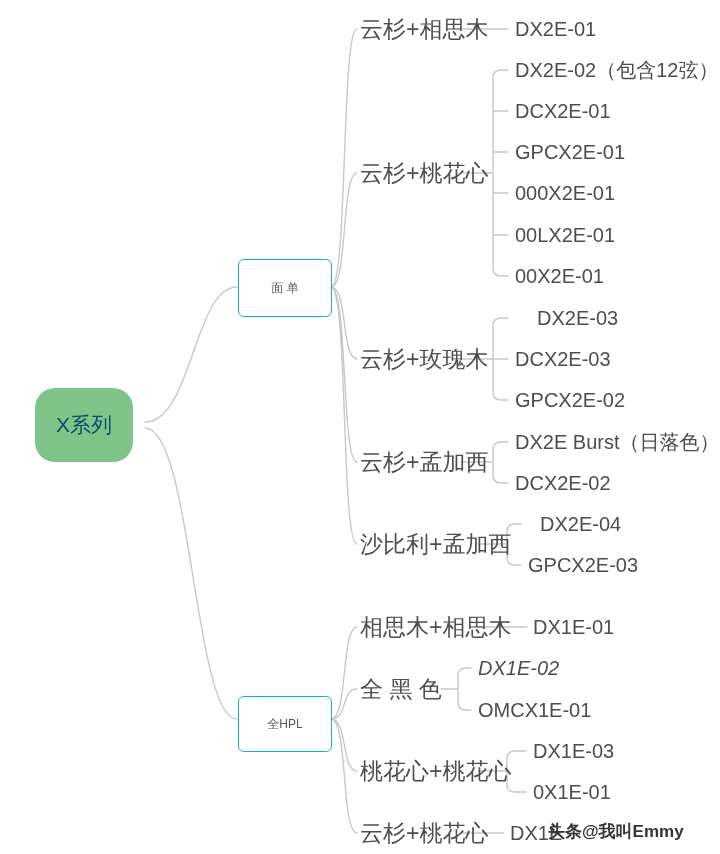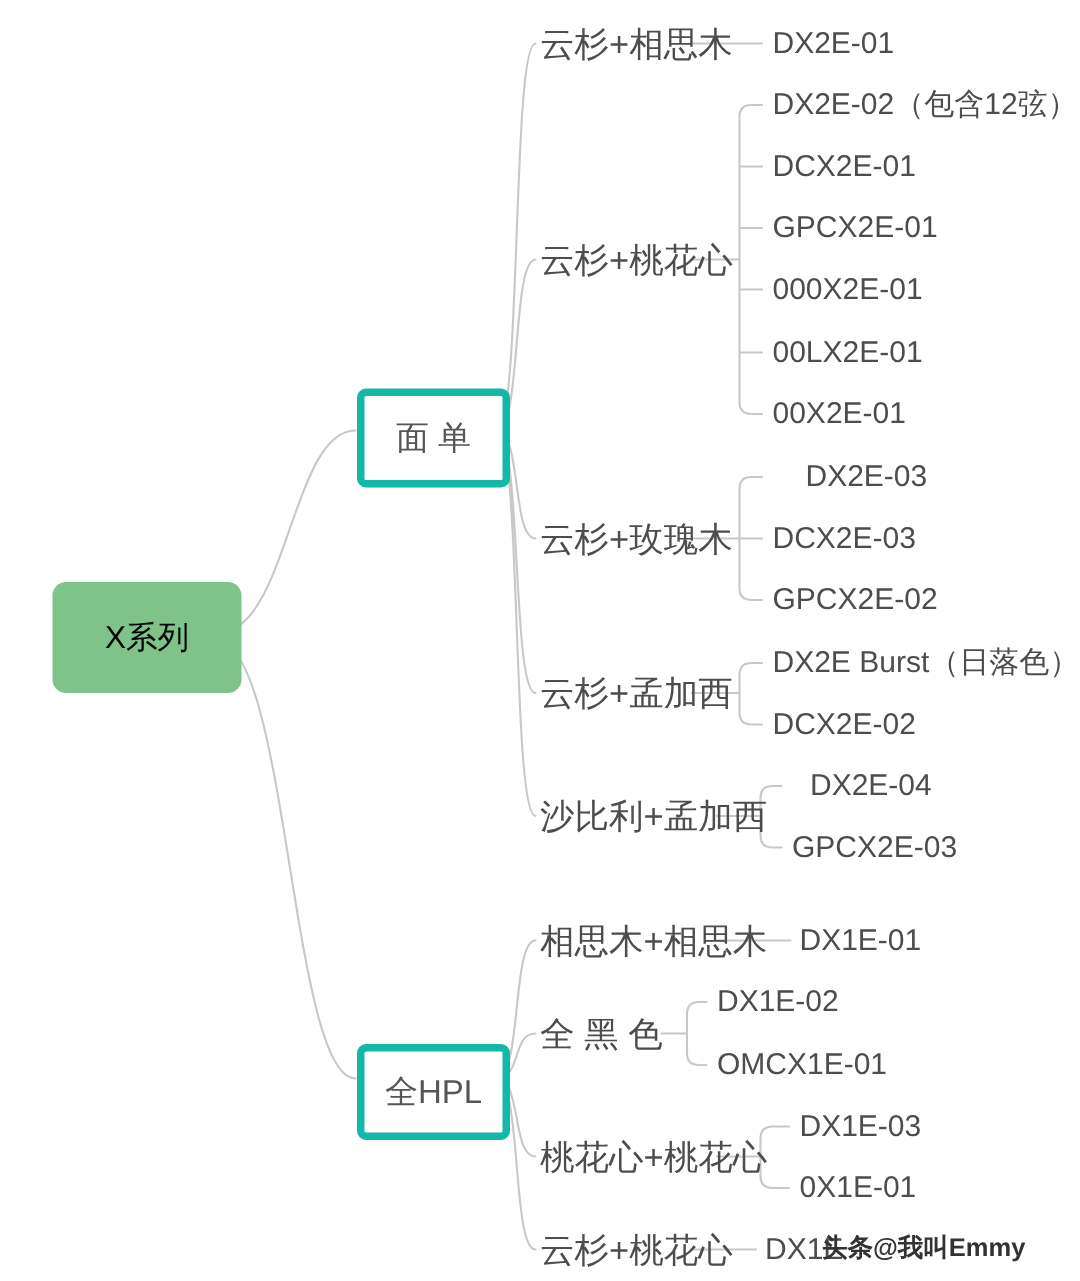--- a/index.html
+++ b/index.html
@@ -4,28 +4,28 @@
 <style>
   html,body { margin:0; padding:0; background:#ffffff; }
   .canvas {
     position:relative; width:720px; height:854px; background:#ffffff;
     font-family:"Liberation Sans","DejaVu Sans",sans-serif; overflow:hidden;
   }
   svg.connectors { position:absolute; left:0; top:0; width:720px; height:854px; }
   svg.connectors path { fill:none; stroke:#c8c8c8; stroke-width:1.4; stroke-linecap:round; }
 
   .root-node {
-    position:absolute; left:35px; top:388px; width:126px; height:74px;
-    background:#7ec489; border-radius:9px; display:flex; align-items:center; justify-content:center;
-    color:#000000; font-size:21px;
+    position:absolute; left:35px; top:388px; width:98px; height:74px;
+    background:#7ec489; border-radius:20px; display:flex; align-items:center; justify-content:center;
+    color:#0c4a6e; font-size:21px;
   }
   .branch-box {
-    position:absolute; background:#ffffff; border:5px solid #14b8a6; border-radius:6px;
+    position:absolute; background:#ffffff; border:1px solid #14b8a6; border-radius:6px;
     display:flex; align-items:center; justify-content:center;
-    color:#565656; font-size:22px; white-space:pre;
+    color:#565656; font-size:12px; white-space:pre;
   }
   .box-mian { left:238px; top:259px; width:92px; height:56px; }
   .box-hpl  { left:238px; top:696px; width:92px; height:54px; }
 
   .lbl {
     position:absolute; height:22px; line-height:22px;
     font-size:23px; color:#4d4d4d; white-space:pre;
   }
   .leaf { font-size:20px; }
 
@@ -90,21 +90,21 @@
   <div class="lbl leaf" style="left:515px; top:472px;">DCX2E-02</div>
   <div class="lbl leaf" style="left:540px; top:513px;">DX2E-04</div>
   <div class="lbl leaf" style="left:528px; top:554px;">GPCX2E-03</div>
 
   <div class="lbl" style="left:360px; top:616px;">相思木+相思木</div>
   <div class="lbl" style="left:360px; top:678px;">全 黑 色</div>
   <div class="lbl" style="left:360px; top:760px;">桃花心+桃花心</div>
   <div class="lbl" style="left:360px; top:822px;">云杉+桃花心</div>
 
   <div class="lbl leaf" style="left:533px; top:616px;">DX1E-01</div>
-  <div class="lbl leaf" style="left:478px; top:657px;">DX1E-02</div>
+  <div class="lbl leaf" style="left:478px; top:657px;font-style:italic;">DX1E-02</div>
   <div class="lbl leaf" style="left:478px; top:699px;">OMCX1E-01</div>
   <div class="lbl leaf" style="left:533px; top:740px;">DX1E-03</div>
   <div class="lbl leaf" style="left:533px; top:781px;">0X1E-01</div>
   <div class="lbl leaf" style="left:510px; top:822px;">DX1E</div>
 
   <div class="watermark">头条@我叫Emmy</div>
 
 </div>
 
 </body></html>

